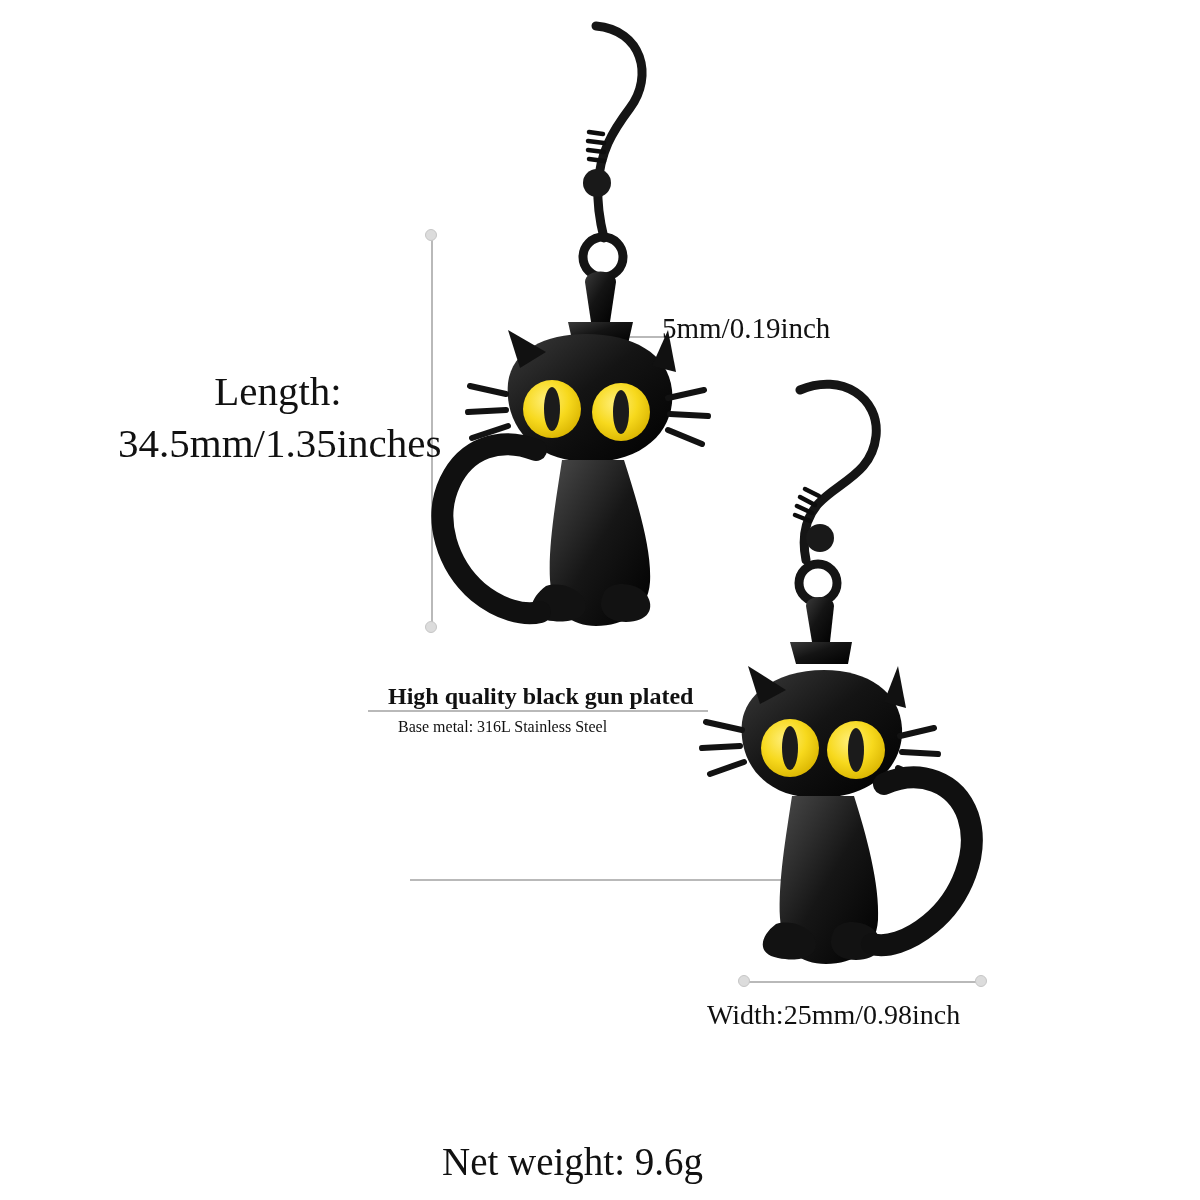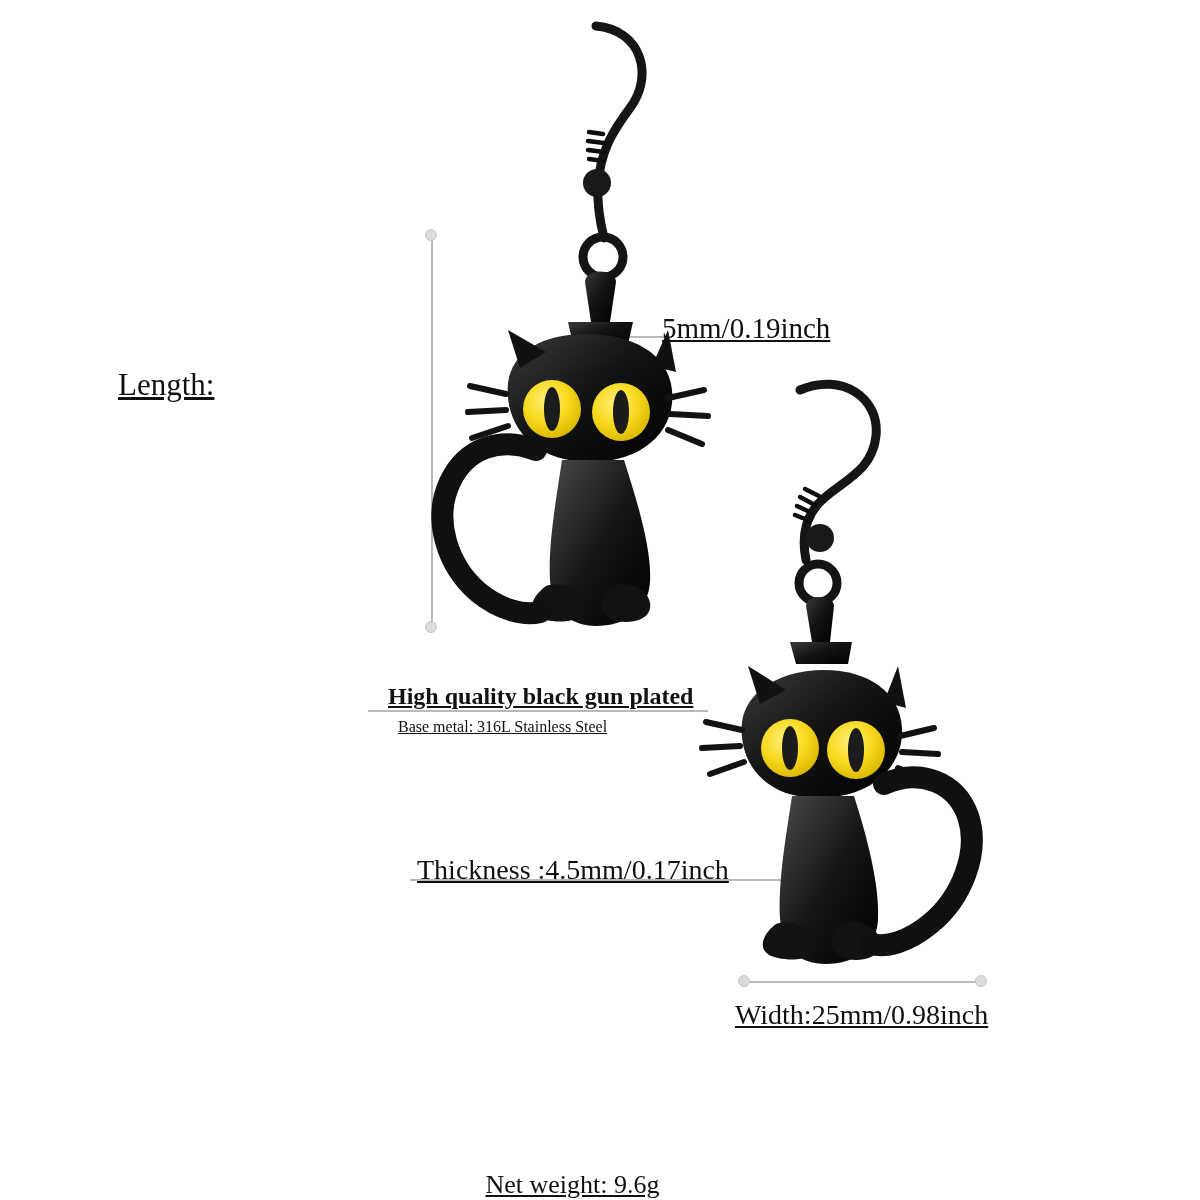--- a/index.html
+++ b/index.html
@@ -13,27 +13,26 @@
     height: 1200px;
     background: #ffffff;
     overflow: hidden;
     font-family: "Liberation Serif", serif;
     color: #111111;
   }
   .label {
     position: absolute;
     white-space: nowrap;
     line-height: 1.28;
-    text-decoration: underline;
   }
   .label-length {
     left: 118px;
     top: 365px;
-    font-size: 31px;
-    text-align: left;
+    font-size: 41px;
+    text-align: center;
     width: 320px;
   }
   .label-ear {
     left: 662px;
     top: 310px;
     font-size: 29px;
   }
   .label-quality {
     left: 388px;
     top: 681px;
@@ -45,30 +44,30 @@
     left: 398px;
     top: 717px;
     font-size: 16px;
   }
   .label-thick {
     left: 417px;
     top: 852px;
     font-size: 28px;
   }
   .label-width {
-    left: 735px;
+    left: 707px;
     top: 997px;
     font-size: 28px;
   }
   .label-weight {
     left: 0px;
-    top: 1168px;
+    top: 1137px;
     width: 1145px;
     text-align: center;
-    font-size: 26px;
+    font-size: 39px;
   }
 
   
   .guide-line {
     position: absolute;
     background: #b9b9b9;
   }
   .v-line { width: 1.5px; }
   .h-line { height: 1.5px; }
   .dot {
@@ -227,27 +226,27 @@
       <path d="M834 930 C 826 946, 834 960, 856 960 C 878 960, 886 946, 876 932
                C 866 920, 842 918, 834 930 Z" fill="#121212"></path>
 
       <path d="M884 784 C 920 768, 956 782, 968 816 C 980 852, 962 898, 930 924
                C 908 942, 886 948, 872 944" fill="none" stroke="#101010" stroke-width="22" stroke-linecap="round"></path>
     </g>
   </svg>
 
   <div class="label label-length">
     <div>Length:</div>
+    <div>34.5mm/1.35inches</div>
   </div>
 
   <div class="label label-ear">5mm/0.19inch</div>
 
   <div class="label label-quality">High quality black gun plated</div>
 
   <div class="label label-base">Base metal: 316L Stainless Steel</div>
 
-  <div class="label label-thick">Thickness :4.5mm/0.17inch</div>
 
   <div class="label label-width">Width:25mm/0.98inch</div>
 
   <div class="label label-weight">Net weight: 9.6g</div>
 
 </div>
 
 </body></html>

